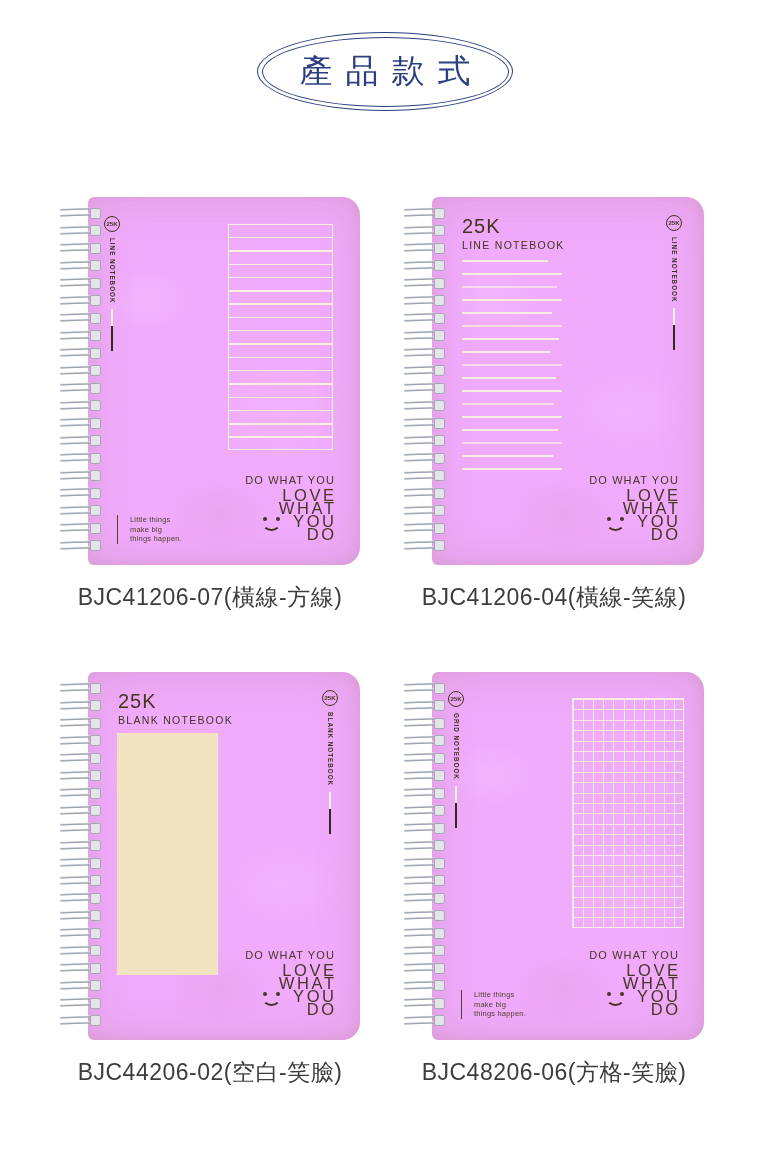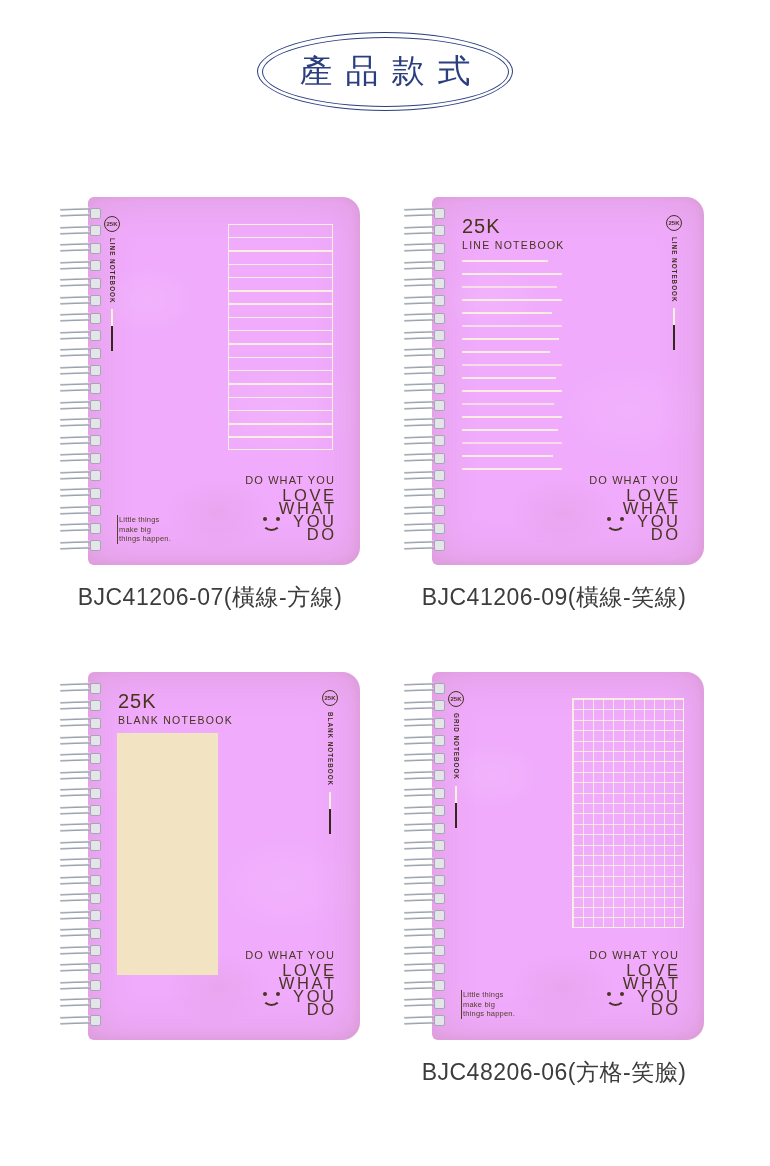--- a/index.html
+++ b/index.html
@@ -88,21 +88,21 @@
 
   
   .smiley { position:absolute; left:174px; top:318px; width:23px; height:20px; z-index:2; }
   .eye { position:absolute; top:2px; width:4px; height:4px; background:#4a3523; border-radius:50%; }
   .eye-l { left:1px; } .eye-r { left:14px; }
   .mouth { position:absolute; left:0; top:-1px; width:19px; height:17px; box-sizing:border-box;
            border:2.2px solid transparent; border-bottom-color:#4a3523; border-radius:50%; }
 
   
   .little { position:absolute; left:29px; top:318px; border-left:1.1px solid #54402d;
-            padding-left:1px; color:#54402d; font-size:7.5px; line-height:9.6px;
+            padding-left:12px; color:#54402d; font-size:7.5px; line-height:9.6px;
             letter-spacing:.2px; z-index:2; }
 
   
   .caption { margin-top:17px; text-align:center; font-size:23px; letter-spacing:.5px;
              color:#3c3c3c; white-space:nowrap; }
 </style>
 </head>
 <body>
 
 <div class="page">
@@ -388,21 +388,21 @@
           <div class="do-line">YOU</div>
           <div class="do-line">DO</div>
         </div>
         <div class="smiley">
           <i class="eye eye-l"></i>
             <i class="eye eye-r"></i>
             <i class="mouth"></i>
         </div>
       </div>
     </div>
-    <div class="caption">BJC41206-09(橫線-笑線)</div>
+    <div class="caption">BJC41206-04(橫線-笑線)</div>
   </div>
 
   <div class="cell cell-3">
     <div class="notebook">
       <div class="spiral">
           <div class="loop" style="top: 10px;">
             <i class="wire w1"></i>
             <i class="wire w2"></i>
             <b class="hole"></b>
           </div>
@@ -521,20 +521,21 @@
           <div class="do-line">YOU</div>
           <div class="do-line">DO</div>
         </div>
         <div class="smiley">
           <i class="eye eye-l"></i>
             <i class="eye eye-r"></i>
             <i class="mouth"></i>
         </div>
       </div>
     </div>
+    <div class="caption">BJC44206-02(空白-笑臉)</div>
   </div>
 
   <div class="cell cell-4">
     <div class="notebook">
       <div class="spiral">
           <div class="loop" style="top: 10px;">
             <i class="wire w1"></i>
             <i class="wire w2"></i>
             <b class="hole"></b>
           </div>

